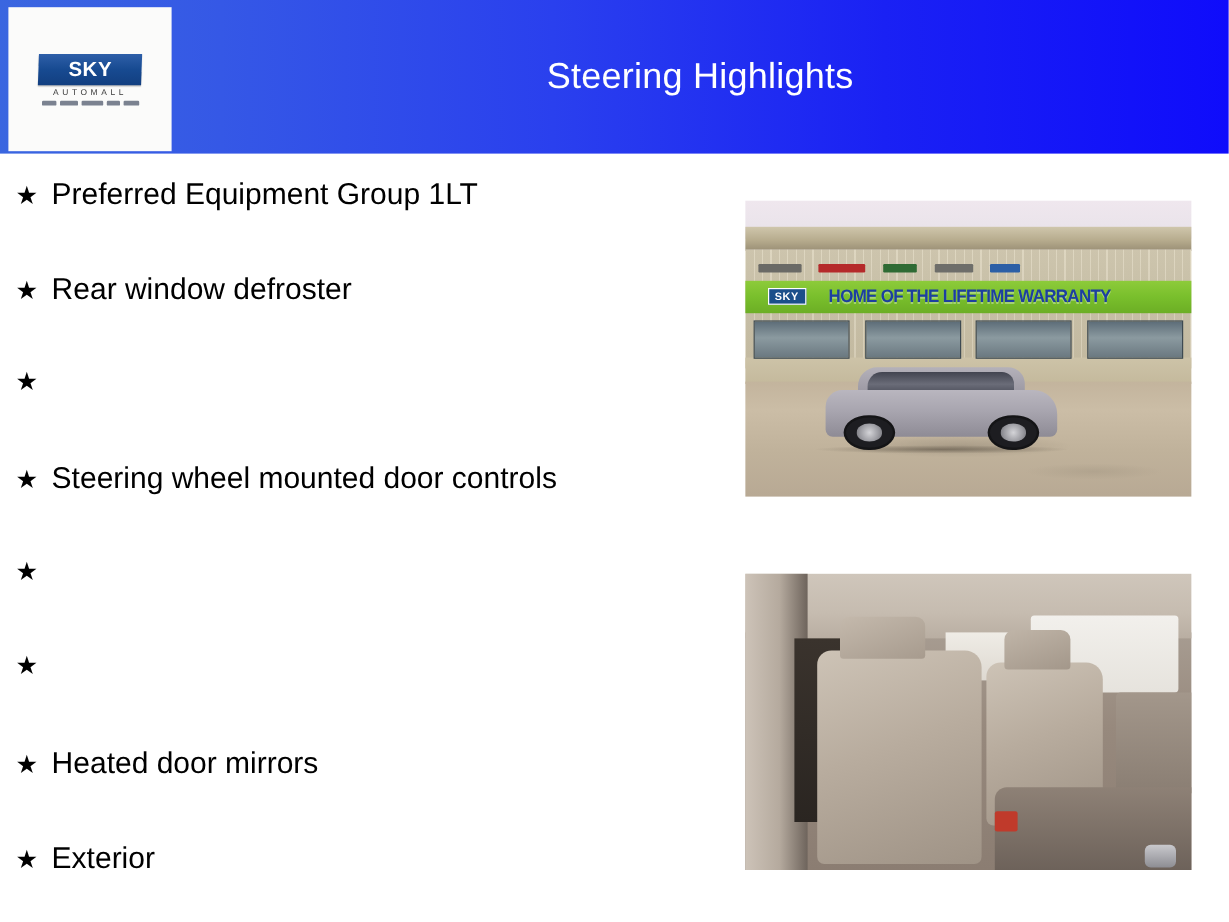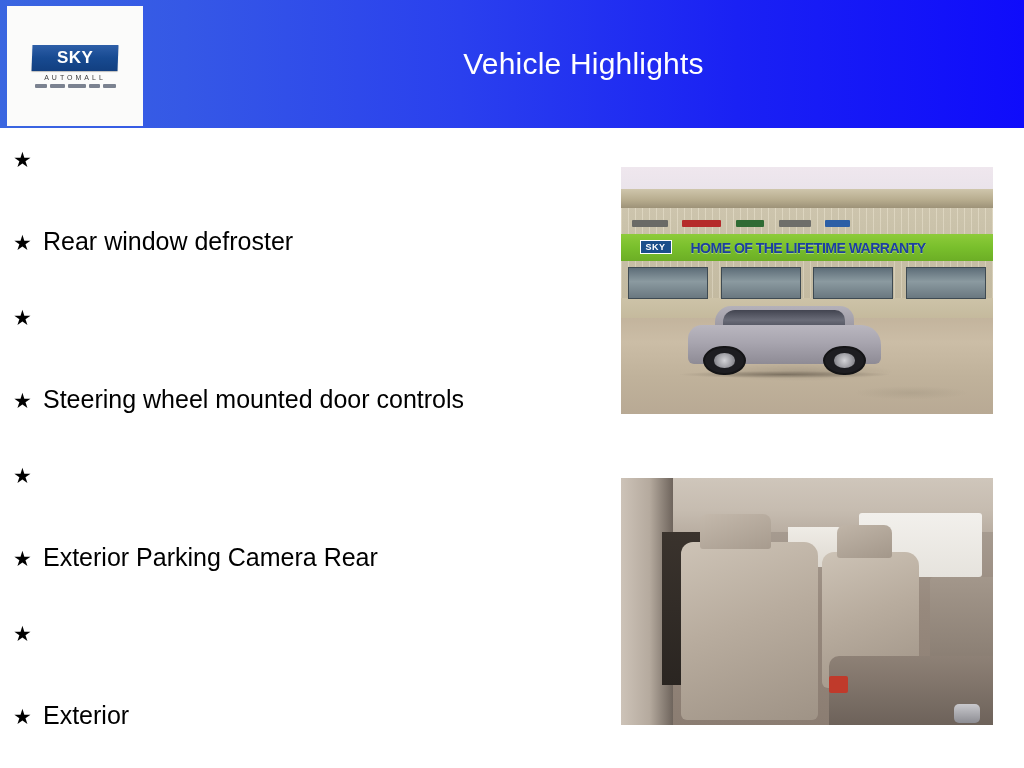--- a/index.html
+++ b/index.html
@@ -382,27 +382,28 @@
         <div class="logo-brands">
           <i class="b1"></i>
           <i class="b2"></i>
           <i class="b3"></i>
           <i class="b4"></i>
           <i class="b5"></i>
         </div>
       </div>
     </div>
 
-    <div class="header-title">Vehicle Highlights</div>
+    <div class="header-title">Steering Highlights</div>
   </div>
 
   <div class="features">
 
     <div class="feature-row">
       <span class="feature-star">★</span>
+      <span class="feature-text">Preferred Equipment Group 1LT</span>
     </div>
 
     <div class="feature-row">
       <span class="feature-star">★</span>
       <span class="feature-text">Rear window defroster</span>
     </div>
 
     <div class="feature-row">
       <span class="feature-star">★</span>
     </div>
@@ -411,25 +412,25 @@
       <span class="feature-star">★</span>
       <span class="feature-text">Steering wheel mounted door controls</span>
     </div>
 
     <div class="feature-row">
       <span class="feature-star">★</span>
     </div>
 
     <div class="feature-row">
       <span class="feature-star">★</span>
-      <span class="feature-text">Exterior Parking Camera Rear</span>
-    </div>
-
-    <div class="feature-row">
-      <span class="feature-star">★</span>
+    </div>
+
+    <div class="feature-row">
+      <span class="feature-star">★</span>
+      <span class="feature-text">Heated door mirrors</span>
     </div>
 
     <div class="feature-row">
       <span class="feature-star">★</span>
       <span class="feature-text">Exterior</span>
     </div>
 
   </div>
 
   <div class="photo" id="photo-exterior">

